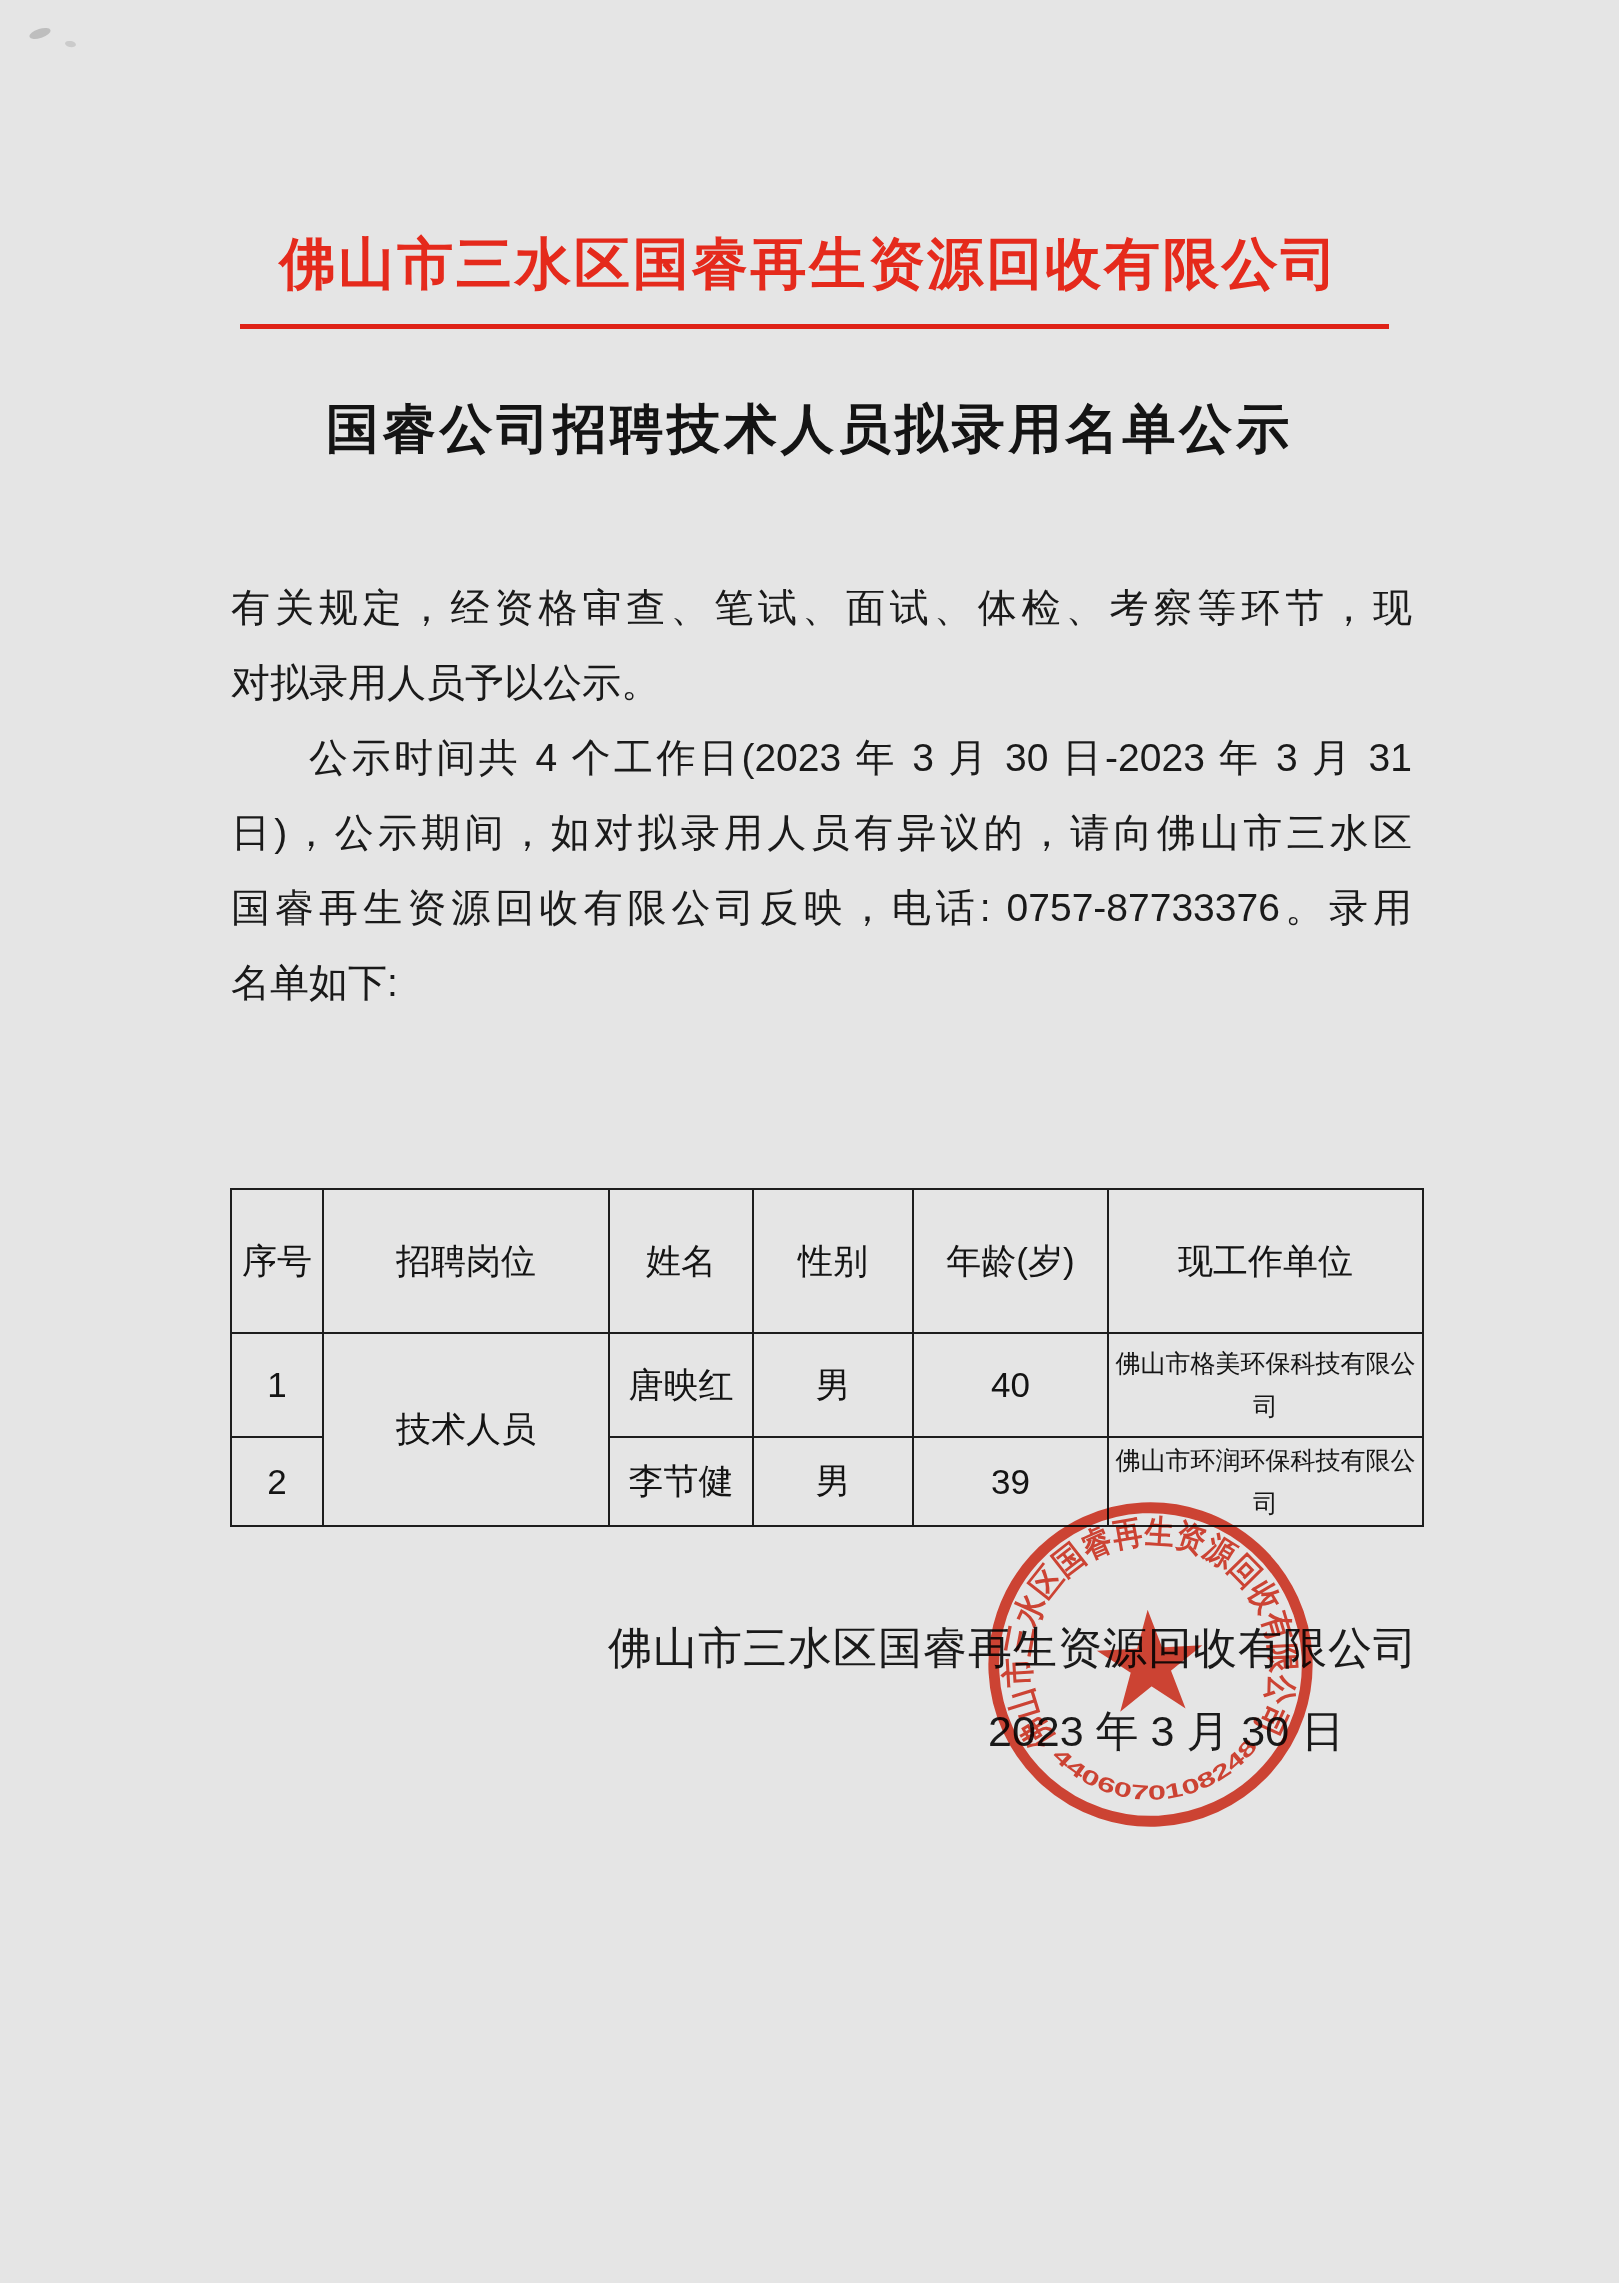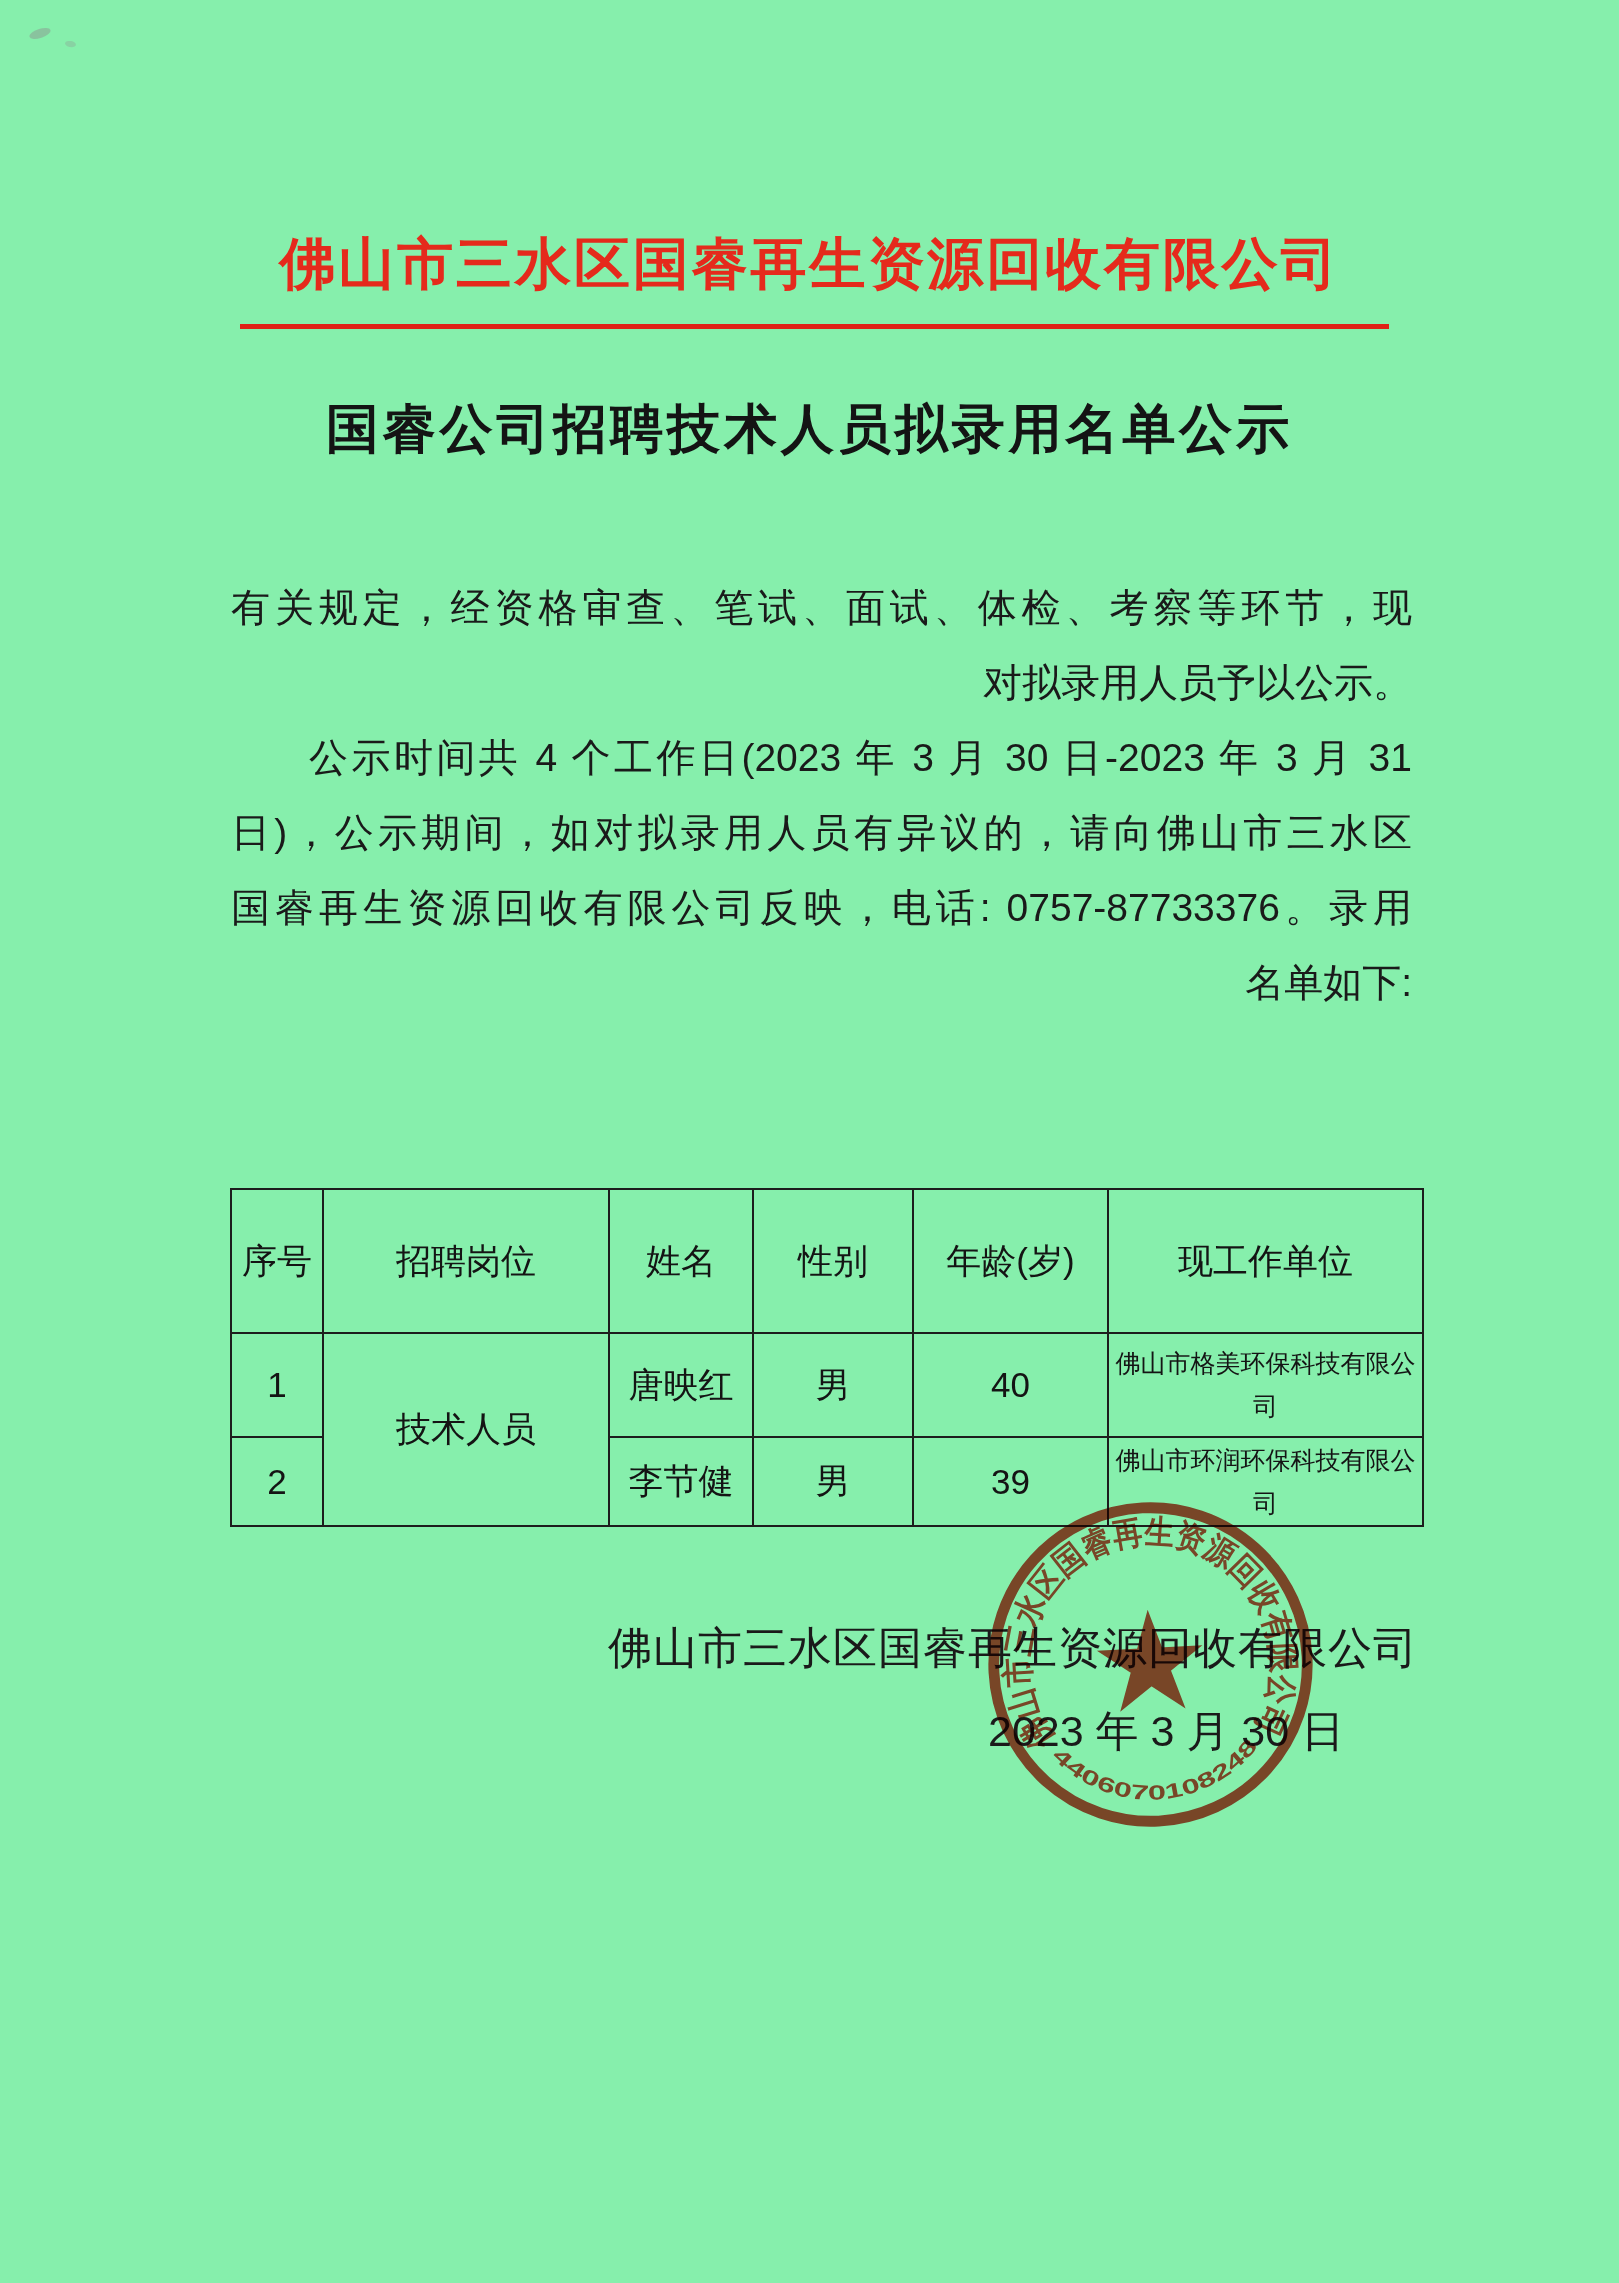--- a/index.html
+++ b/index.html
@@ -1,18 +1,18 @@
 <!DOCTYPE html>
 <html><head>
 <meta charset="utf-8">
 <style>
   html,body { margin:0; padding:0; background:#ffffff; }
   #page {
     position:relative; width:1619px; height:2284px;
-    background:#86efac; overflow:hidden;
+    background:#e5e5e5; overflow:hidden;
     font-family:"Liberation Sans", sans-serif;
     color:#161616;
   }
   
   .scan-mark { position:absolute; background:#8e8e8e; border-radius:50%; }
   .m1 { left:29px; top:29px; width:21.6px; height:8.8px; opacity:.45; transform:rotate(-18deg); }
   .m2 { left:65px; top:41px; width:10.8px; height:5.9px; opacity:.3; transform:rotate(10deg); }
 
   .header-title {
     position:absolute; left:0; top:227px; width:100%;
@@ -25,21 +25,21 @@
   }
   .doc-title {
     position:absolute; left:0; top:394px; width:100%;
     text-align:center; font-size:53px; font-weight:bold;
     color:#141414; letter-spacing:3.9px; white-space:nowrap;
   }
   .body-text {
     position:absolute; left:231px; top:570px; width:1181px;
     font-size:39px; color:#1a1a1a;
   }
-  .line { height:75px; line-height:75px; white-space:nowrap;text-align:right; }
+  .line { height:75px; line-height:75px; white-space:nowrap; }
   .line.full { text-align:justify; text-align-last:justify; white-space:normal; overflow:hidden; }
   .line.indent { padding-left:78px; }
 
   table.roster {
     position:absolute; left:230px; top:1188px; width:1192px;
     border-collapse:collapse; table-layout:fixed;
     font-size:35px; color:#141414;
   }
   table.roster th, table.roster td {
     border:2.9px solid #1d1d1d; text-align:center; vertical-align:middle;

